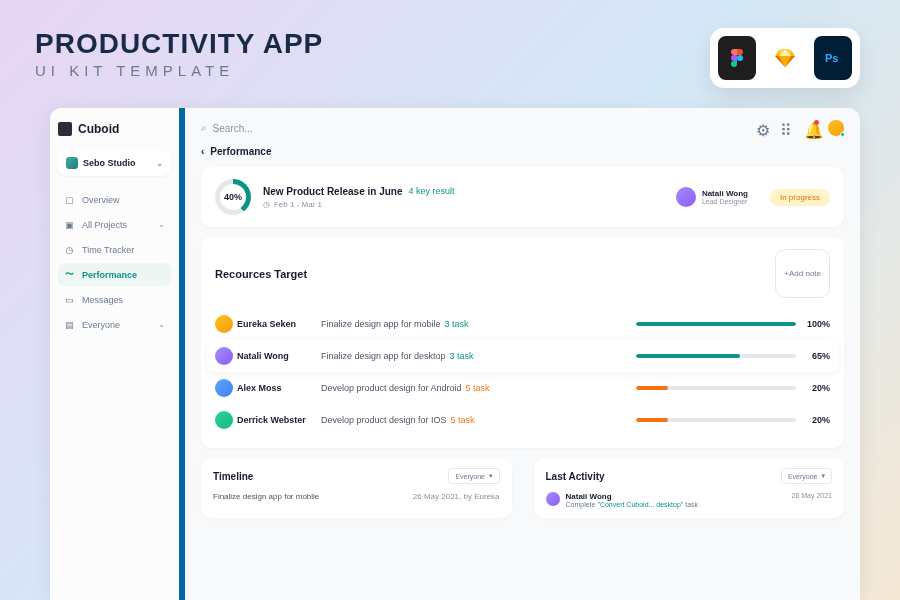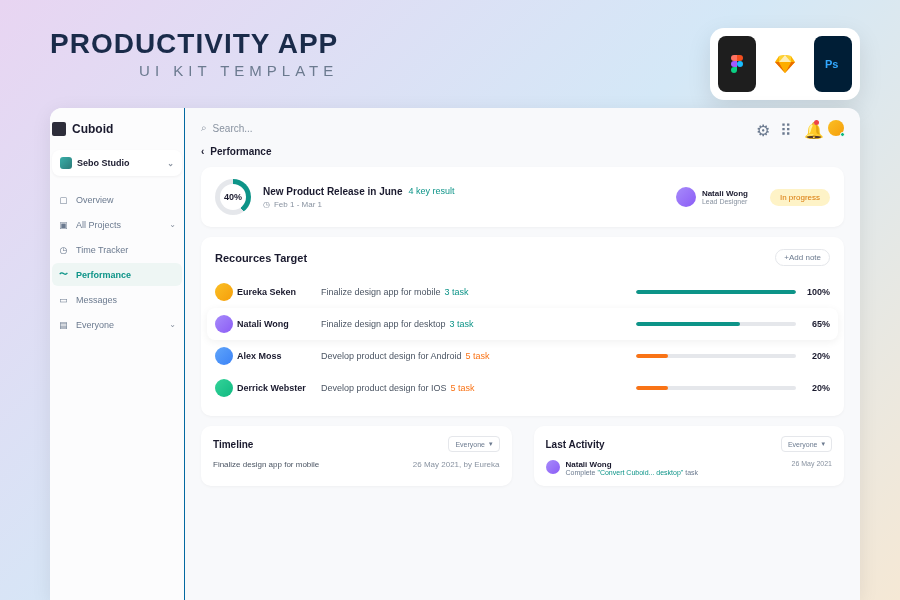--- a/index.html
+++ b/index.html
@@ -1,26 +1,26 @@
 <!DOCTYPE html>
 <html><head>
 <meta charset="utf-8">
 <style>
 * { margin: 0; padding: 0; box-sizing: border-box; font-family: -apple-system, BlinkMacSystemFont, 'Segoe UI', sans-serif; }
 body { width: 900px; height: 600px; background: linear-gradient(135deg, #e8d5f2 0%, #d4e8f7 50%, #f5e8d5 100%); overflow: hidden; position: relative; }
-.hero-title { position: absolute; top: 28px; left: 50px; text-align: right; }
+.hero-title { position: absolute; top: 28px; left: 35px; }
 .hero-title h1 { font-size: 28px; font-weight: 800; color: #1a2b4a; letter-spacing: 1px; }
 .hero-title p { font-size: 15px; color: #6b7a8f; letter-spacing: 5px; margin-top: 2px; }
 .app-icons { position: absolute; top: 28px; right: 40px; display: flex; gap: 10px; background: #fff; padding: 8px; border-radius: 14px; box-shadow: 0 8px 24px rgba(0,0,0,0.1); }
-.app-icon { width: 38px; height: 56px; border-radius: 8px; display: flex; align-items: center; justify-content: center; }
+.app-icon { width: 38px; height: 44px; border-radius: 8px; display: flex; align-items: center; justify-content: center; }
 .app-icon.figma { background: #1e1e1e; }
 .app-icon.sketch { background: #fff; }
 .app-icon.ps { background: #001e36; }
 .dashboard { position: absolute; top: 108px; left: 50px; right: 40px; bottom: 0; background: #f8f9fb; border-radius: 12px 12px 0 0; display: flex; box-shadow: 0 4px 20px rgba(0,0,0,0.08); overflow: hidden; }
-.sidebar { width: 135px; background: #fcfcfd; padding: 14px 2px; border-right: 1px solid #0369a1; }
+.sidebar { width: 135px; background: #fcfcfd; padding: 14px 8px; border-right: 6px solid #0369a1; }
 .logo { display: flex; align-items: center; gap: 6px; font-weight: 700; font-size: 12px; color: #1a1a2e; margin-bottom: 14px; }
 .logo-icon { width: 14px; height: 14px; background: #2d2d3a; border-radius: 2px; }
 .workspace { background: #fff; border-radius: 8px; padding: 7px 8px; display: flex; align-items: center; gap: 5px; font-size: 9px; font-weight: 600; color: #1a1a2e; margin-bottom: 12px; box-shadow: 0 1px 3px rgba(0,0,0,0.05); }
 .ws-icon { width: 12px; height: 12px; background: linear-gradient(135deg,#3aafa9,#2b7a78); border-radius: 3px; }
 .chev { margin-left: auto; font-size: 8px; color: #8892a0; }
 .nav-item { display: flex; align-items: center; gap: 7px; padding: 6px 6px; font-size: 9px; color: #6b7a8f; border-radius: 6px; margin-bottom: 2px; cursor: pointer; }
 .nav-item.active { background: #eef6f4; color: #0d9488; font-weight: 600; }
 .nav-icon { width: 11px; height: 11px; display: flex; align-items: center; justify-content: center; }
 .main { flex: 1; padding: 12px 16px; overflow: hidden; }
 .topbar { display: flex; align-items: center; gap: 10px; margin-bottom: 10px; }
@@ -40,21 +40,21 @@
 .key-result { color: #0d9488; font-weight: 500; font-size: 9px; }
 .goal-date { font-size: 8px; color: #8892a0; display: flex; align-items: center; gap: 4px; margin-top: 3px; }
 .assignee { margin-left: auto; display: flex; align-items: center; gap: 6px; }
 .assignee-av { width: 20px; height: 20px; border-radius: 50%; background: linear-gradient(135deg,#a78bfa,#8b5cf6); }
 .assignee-info { font-size: 8px; }
 .assignee-info .name { font-weight: 600; color: #1a1a2e; }
 .assignee-info .role { color: #8892a0; font-size: 7px; }
 .badge { background: #fef3c7; color: #d97706; font-size: 8px; font-weight: 400; padding: 4px 10px; border-radius: 12px; margin-left: 10px; }
 .section-head { display: flex; justify-content: space-between; align-items: center; margin-bottom: 10px; }
 .section-head h3 { font-size: 11px; font-weight: 700; color: #1a1a2e; }
-.add-note { font-size: 8px; color: #6b7a8f; background: #fff; border: 1px solid #e5e7eb; padding: 3px 8px; border-radius: 10px; cursor: pointer; }
+.add-note { font-size: 8px; color: #6b7a8f; background: #fff; border: 1px solid #e5e7eb; padding: 19px 8px; border-radius: 10px; cursor: pointer; }
 .resource-row { display: flex; align-items: center; gap: 4px; padding: 7px 0; font-size: 9px; }
 .resource-row.highlight { background: #fff; border-radius: 8px; box-shadow: 0 2px 8px rgba(0,0,0,0.06); padding: 7px 8px; margin: 0 -8px; }
 .r-av { width: 18px; height: 18px; border-radius: 50%; flex-shrink: 0; }
 .r-name { width: 80px; font-weight: 600; color: #1a1a2e; }
 .r-task { flex: 1; color: #4b5563; display: flex; gap: 4px; }
 .task-count { color: #0d9488; }
 .r-bar { width: 160px; height: 4px; background: #e5e7eb; border-radius: 2px; overflow: hidden; }
 .r-fill { height: 100%; border-radius: 2px; }
 .r-pct { width: 30px; text-align: right; font-weight: 600; color: #1a1a2e; }
 .bottom-row { display: flex; gap: 22px; }

